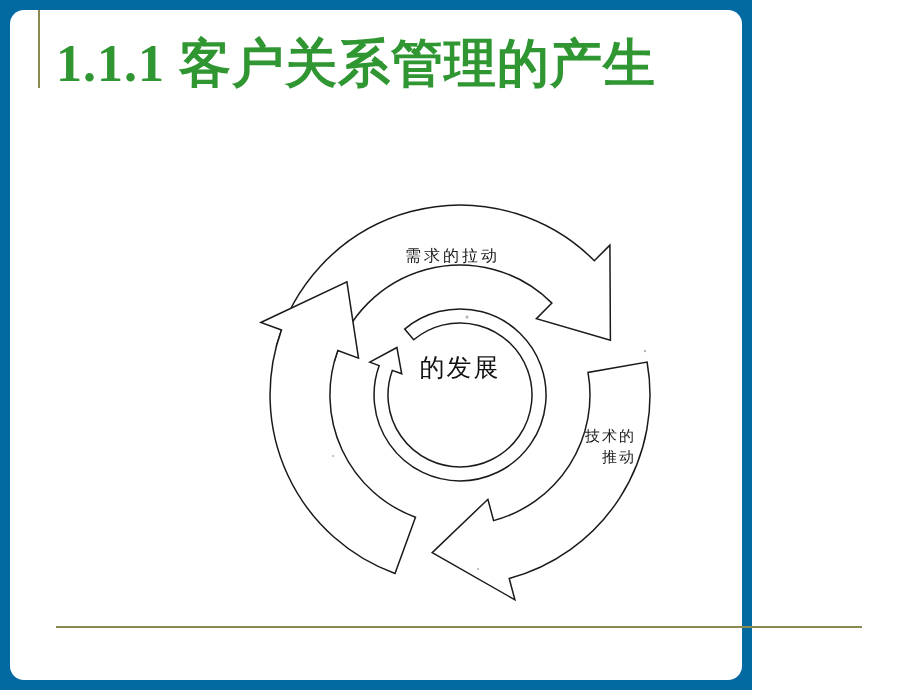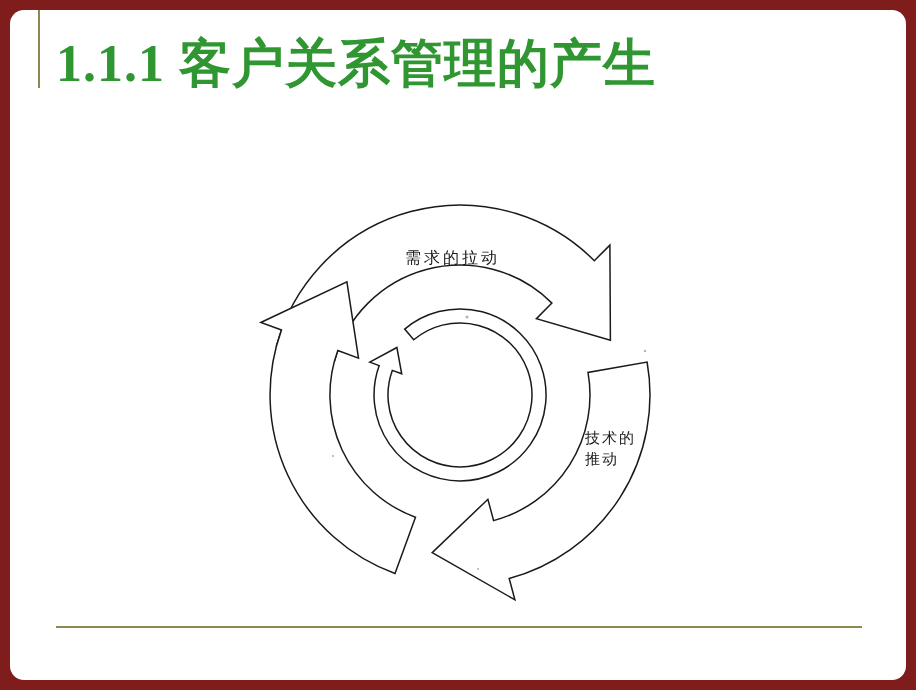--- a/index.html
+++ b/index.html
@@ -5,23 +5,23 @@
   html, body {
     margin: 0;
     padding: 0;
     width: 920px;
     height: 690px;
     overflow: hidden;
     font-family: "Liberation Serif", "DejaVu Serif", serif;
   }
   .stage {
     position: relative;
-    width: 916px;
+    width: 752px;
     height: 690px;
-    background: #7f1d1d;
+    background: #0369a1;
   }
   .slide {
     position: absolute;
     left: 10px; top: 10px; right: 10px; bottom: 10px;
     background: #ffffff;
     border-radius: 14px;
   }
   .accent-line {
     position: absolute;
     left: 28px; top: 0;
@@ -55,29 +55,29 @@
     position: absolute;
     left: 0; top: 0;
   }
   .dlabel {
     position: absolute;
     color: #1A1A1A;
     font-size: 15px;
     letter-spacing: 2px;
     line-height: 21px;
     white-space: nowrap;
-    font-family: Liberation Sans, sans-serif;
+    font-family: Liberation Mono, monospace;
   }
   .dlabel span { display: block; }
   .lbl-top {
     left: 190px; top: 82px;
     font-size: 16px;
     letter-spacing: 3px;
   }
-  .lbl-right { left: 370px; top: 262px; }
+  .lbl-right { left: 370px; top: 262px; text-align: right; }
   .lbl-bl   { left: 100px; top: 296px; }
   .center-text {
     position: absolute;
     left: 165px; top: 184px;
     width: 160px;
     text-align: center;
     color: #111111;
   }
   .center-text .crm {
     font-size: 29px;
@@ -127,20 +127,21 @@
         <span>需求的拉动</span>
       </div>
 
       <div class="dlabel lbl-right">
         <span>技术的</span>
         <span>推动</span>
       </div>
 
 
       <div class="center-text">
+        <div class="dev">的发展</div>
       </div>
 
     </div>
 
     <div class="bottom-line"></div>
 
   </div>
 </div>
 
 </body></html>

